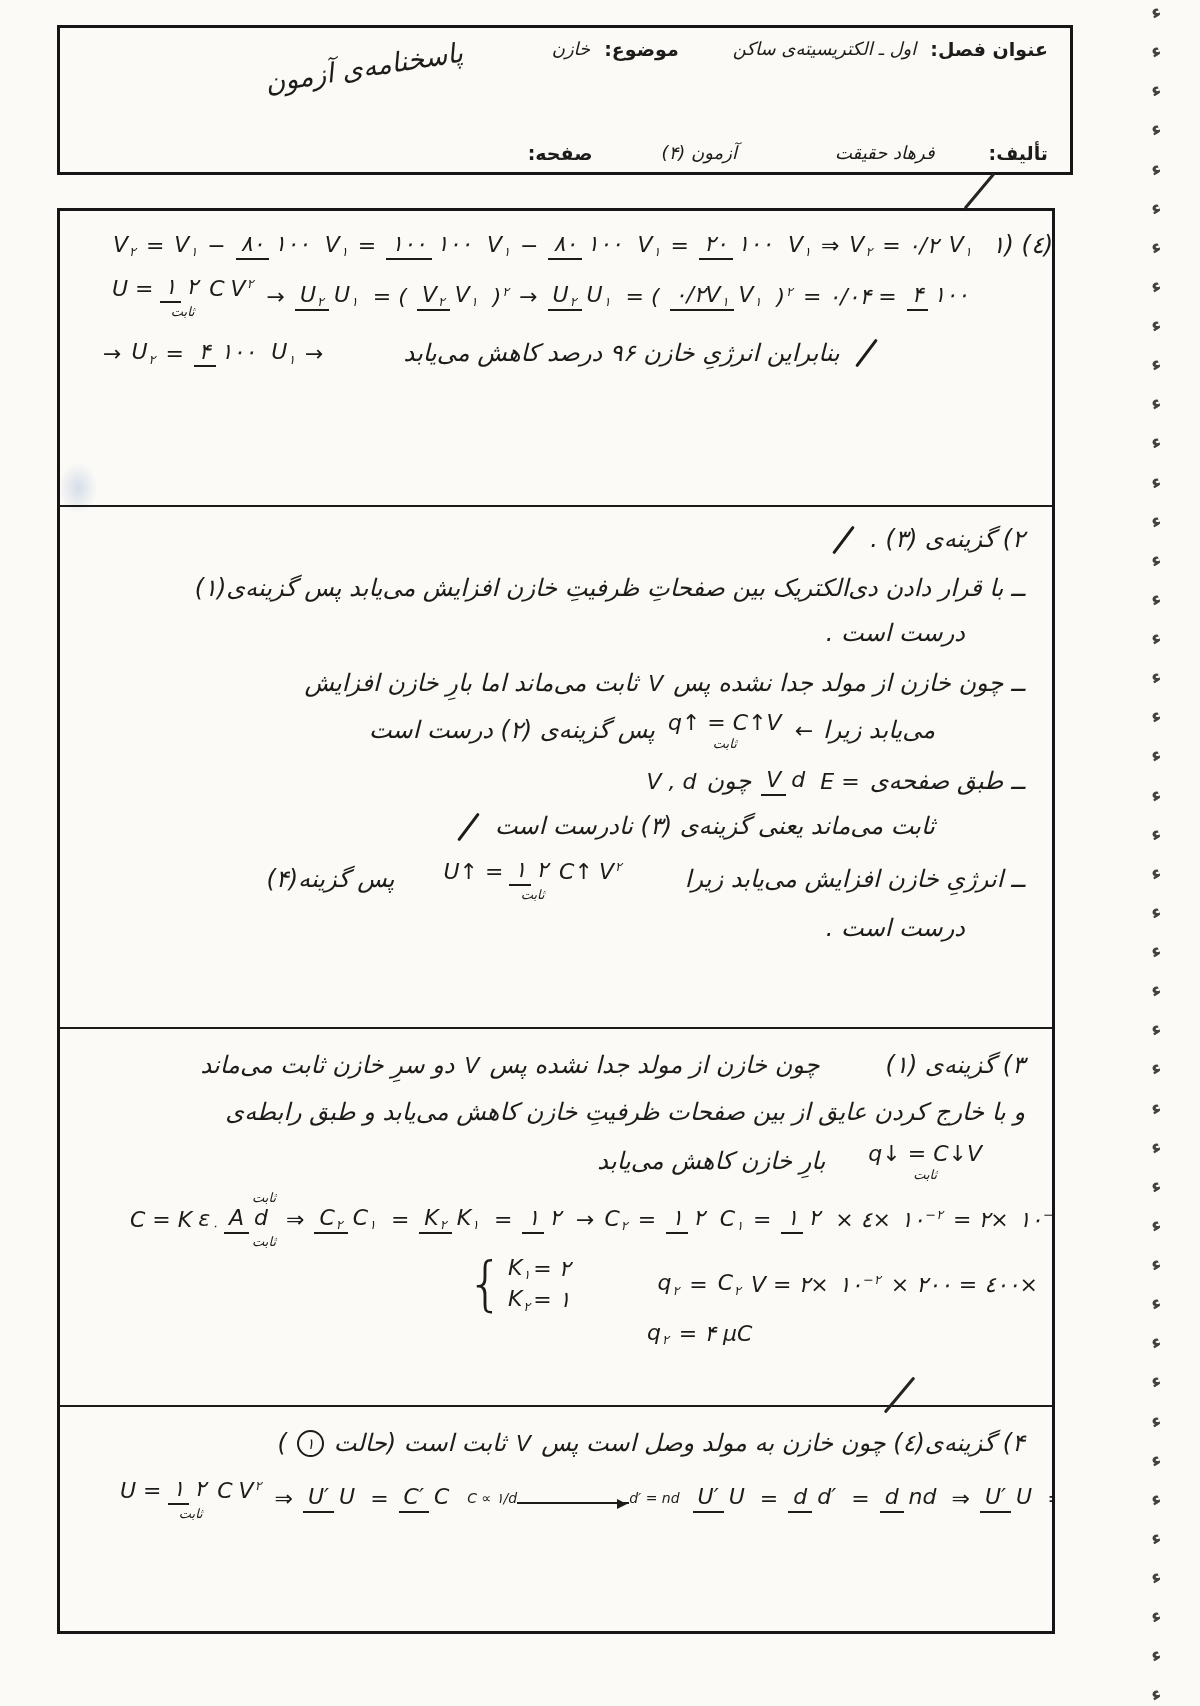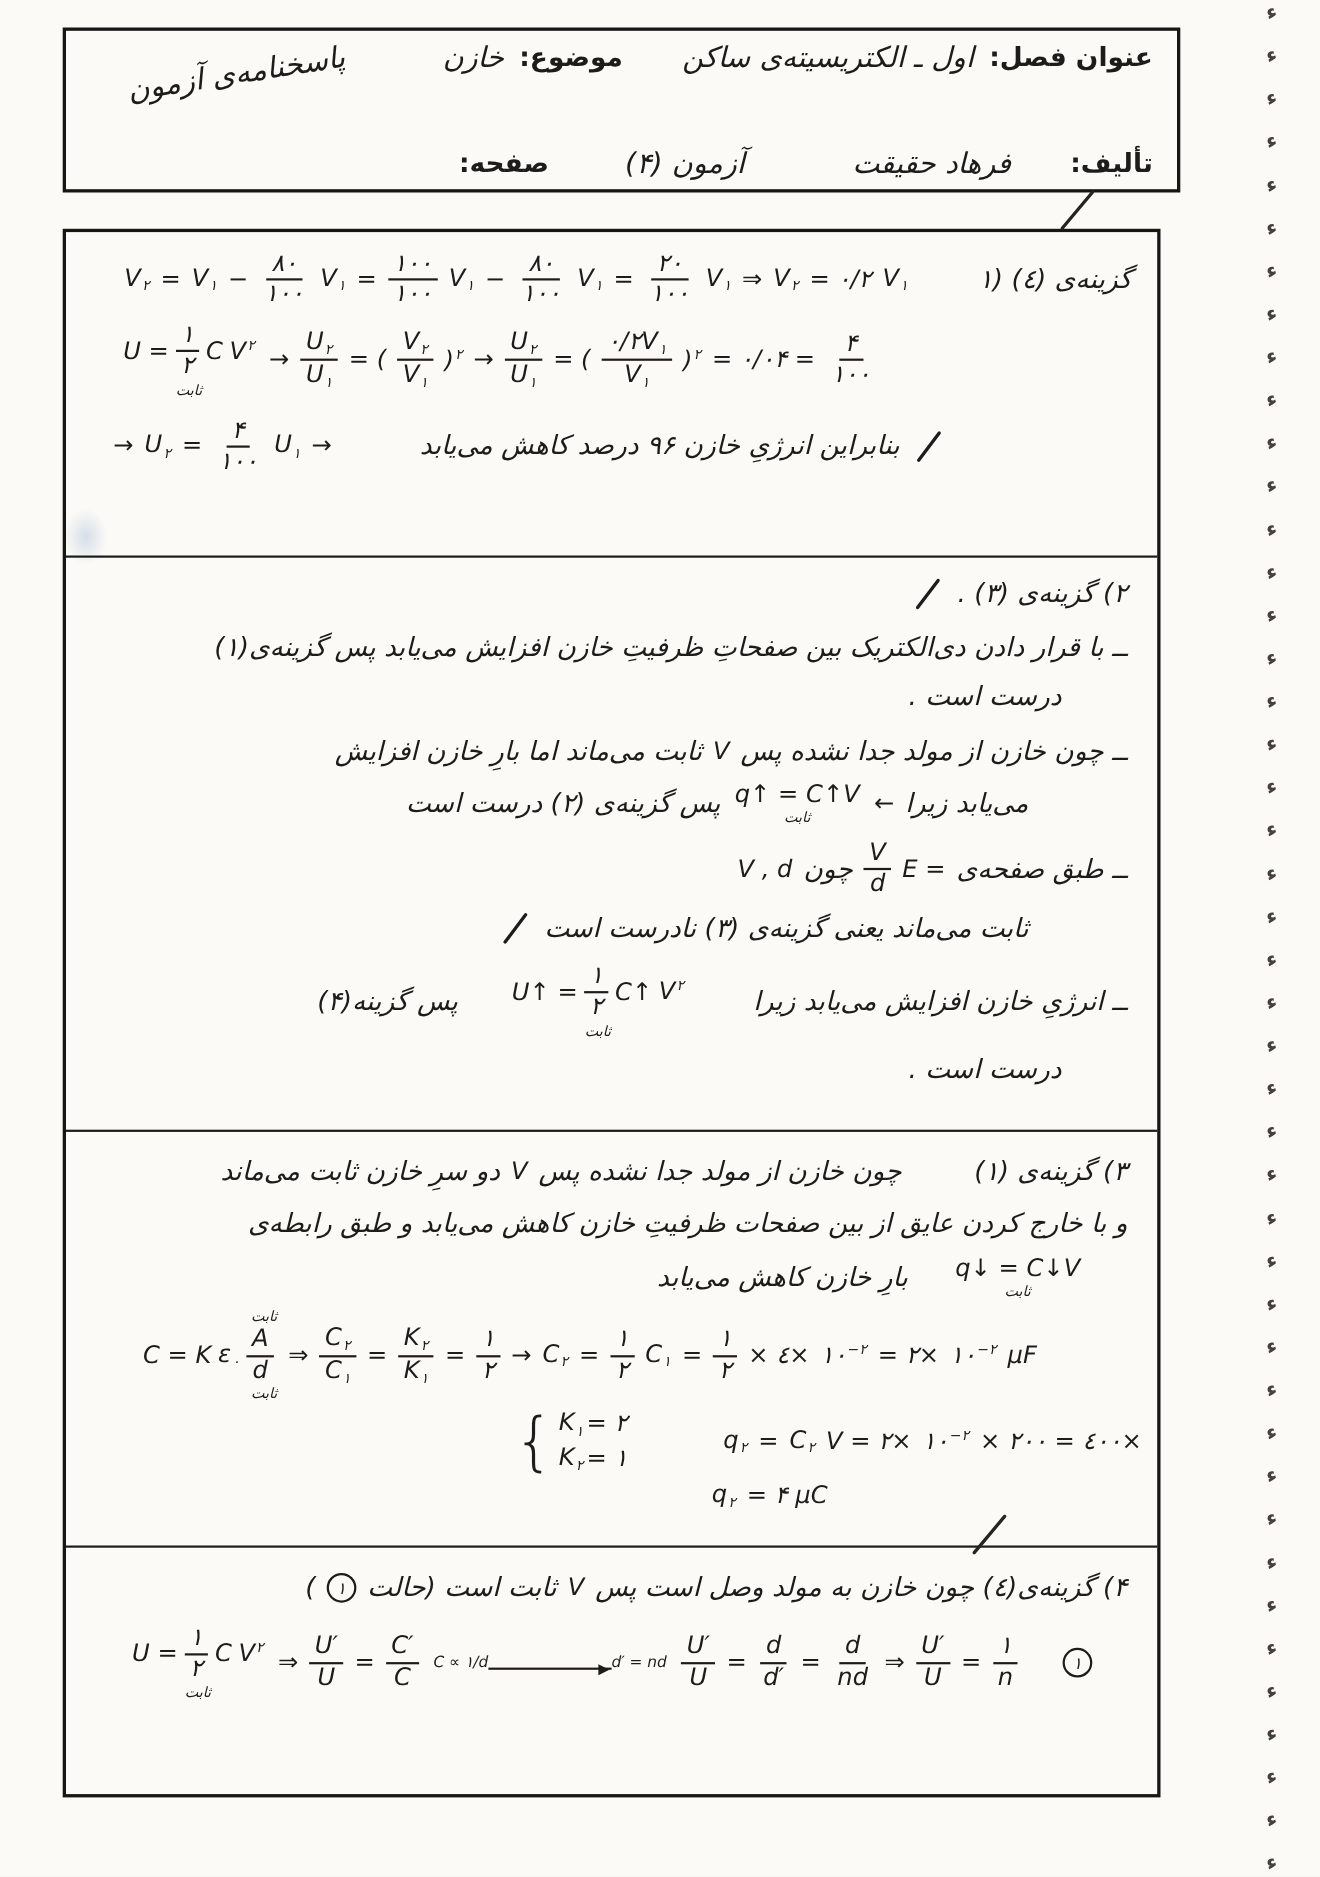--- a/index.html
+++ b/index.html
@@ -14,43 +14,43 @@
   
   .binding{position:absolute;right:26px;top:2px;bottom:2px;width:36px;
     display:flex;flex-direction:column;justify-content:space-between;align-items:center;z-index:3}
   .bmark{font-size:19px;font-weight:bold;color:#35322e;transform:rotate(-14deg);line-height:1;opacity:.92}
 
   
   .hbox{position:absolute;left:57px;top:25px;width:1016px;height:150px;
     border:3px solid var(--line);direction:rtl;padding:10px 22px 8px 18px;
     display:flex;flex-direction:column;justify-content:space-between}
   .hrow{display:flex;align-items:flex-start}
-  .hlabel{font-weight:bold;font-size:24px;white-space:pre}
-  .hval{font-style:italic;font-size:26px;white-space:pre;padding:0 14px}
+  .hlabel{font-weight:bold;font-size:19px;white-space:pre}
+  .hval{font-style:italic;font-size:18px;white-space:pre;padding:0 14px}
   .answer-note{transform:rotate(-9deg);font-size:27px;margin-right:60px;margin-top:14px}
   .exam-note{margin-right:70px}
   .page-label{margin-right:55px}
   .author-val{margin-right:40px}
 
   
   .mbox{position:absolute;left:57px;top:208px;width:998px;height:1426px;border:3px solid var(--line)}
   .sec{overflow:hidden;border-bottom:2px solid #1b1b19}
   .sec:last-child{border-bottom:none}
   .sec1{height:296px;padding:16px 18px 0}
   .sec2{height:522px;padding:8px 22px 0}
   .sec3{height:378px;padding:12px 22px 0}
   .sec4{height:220px;padding:12px 22px 0}
 
   .rw{display:flex;align-items:center;white-space:pre}
   .rw>*{margin:0 5px;flex:none}
   .fa{font-style:italic;font-size:24px;line-height:1.55;unicode-bidi:isolate}
   .m{font-style:italic;font-size:22px;direction:ltr;unicode-bidi:isolate;white-space:pre}
   .sb{font-size:.58em;vertical-align:-0.35em;margin-left:1px}
   .sp{font-size:.58em;vertical-align:.65em;margin-left:1px}
-  .frac{display:inline-flex;flex-direction:column;align-items:center;direction:ltr;unicode-bidi:isolate;vertical-align:middle;font-size:22px;font-style:italic}
+  .frac{display:inline-flex;flex-direction:row;align-items:flex-start;direction:ltr;unicode-bidi:isolate;vertical-align:middle;font-size:22px;font-style:italic}
   .num{border-bottom:2px solid var(--ink);padding:0 5px;font-size:.82em;line-height:1.2}
   .den{padding:0 5px;font-size:.82em;line-height:1.2}
   .anng{display:inline-flex;flex-direction:column;align-items:center;direction:ltr;unicode-bidi:isolate}
   .annrow{display:inline-flex;align-items:center}
   .annrow>*{margin:0 3px}
   .annlab{font-size:13px;font-style:italic;margin-top:1px;color:var(--ink)}
   .ann2top{font-size:13px;font-style:italic;align-self:flex-end;margin-left:36px}
   .ann2bot{font-size:13px;font-style:italic;align-self:flex-end;margin-left:30px}
   .cases{display:inline-flex;align-items:center;direction:ltr;unicode-bidi:isolate}
   .brace{font-size:58px;font-weight:300;line-height:.85;margin-right:4px}

